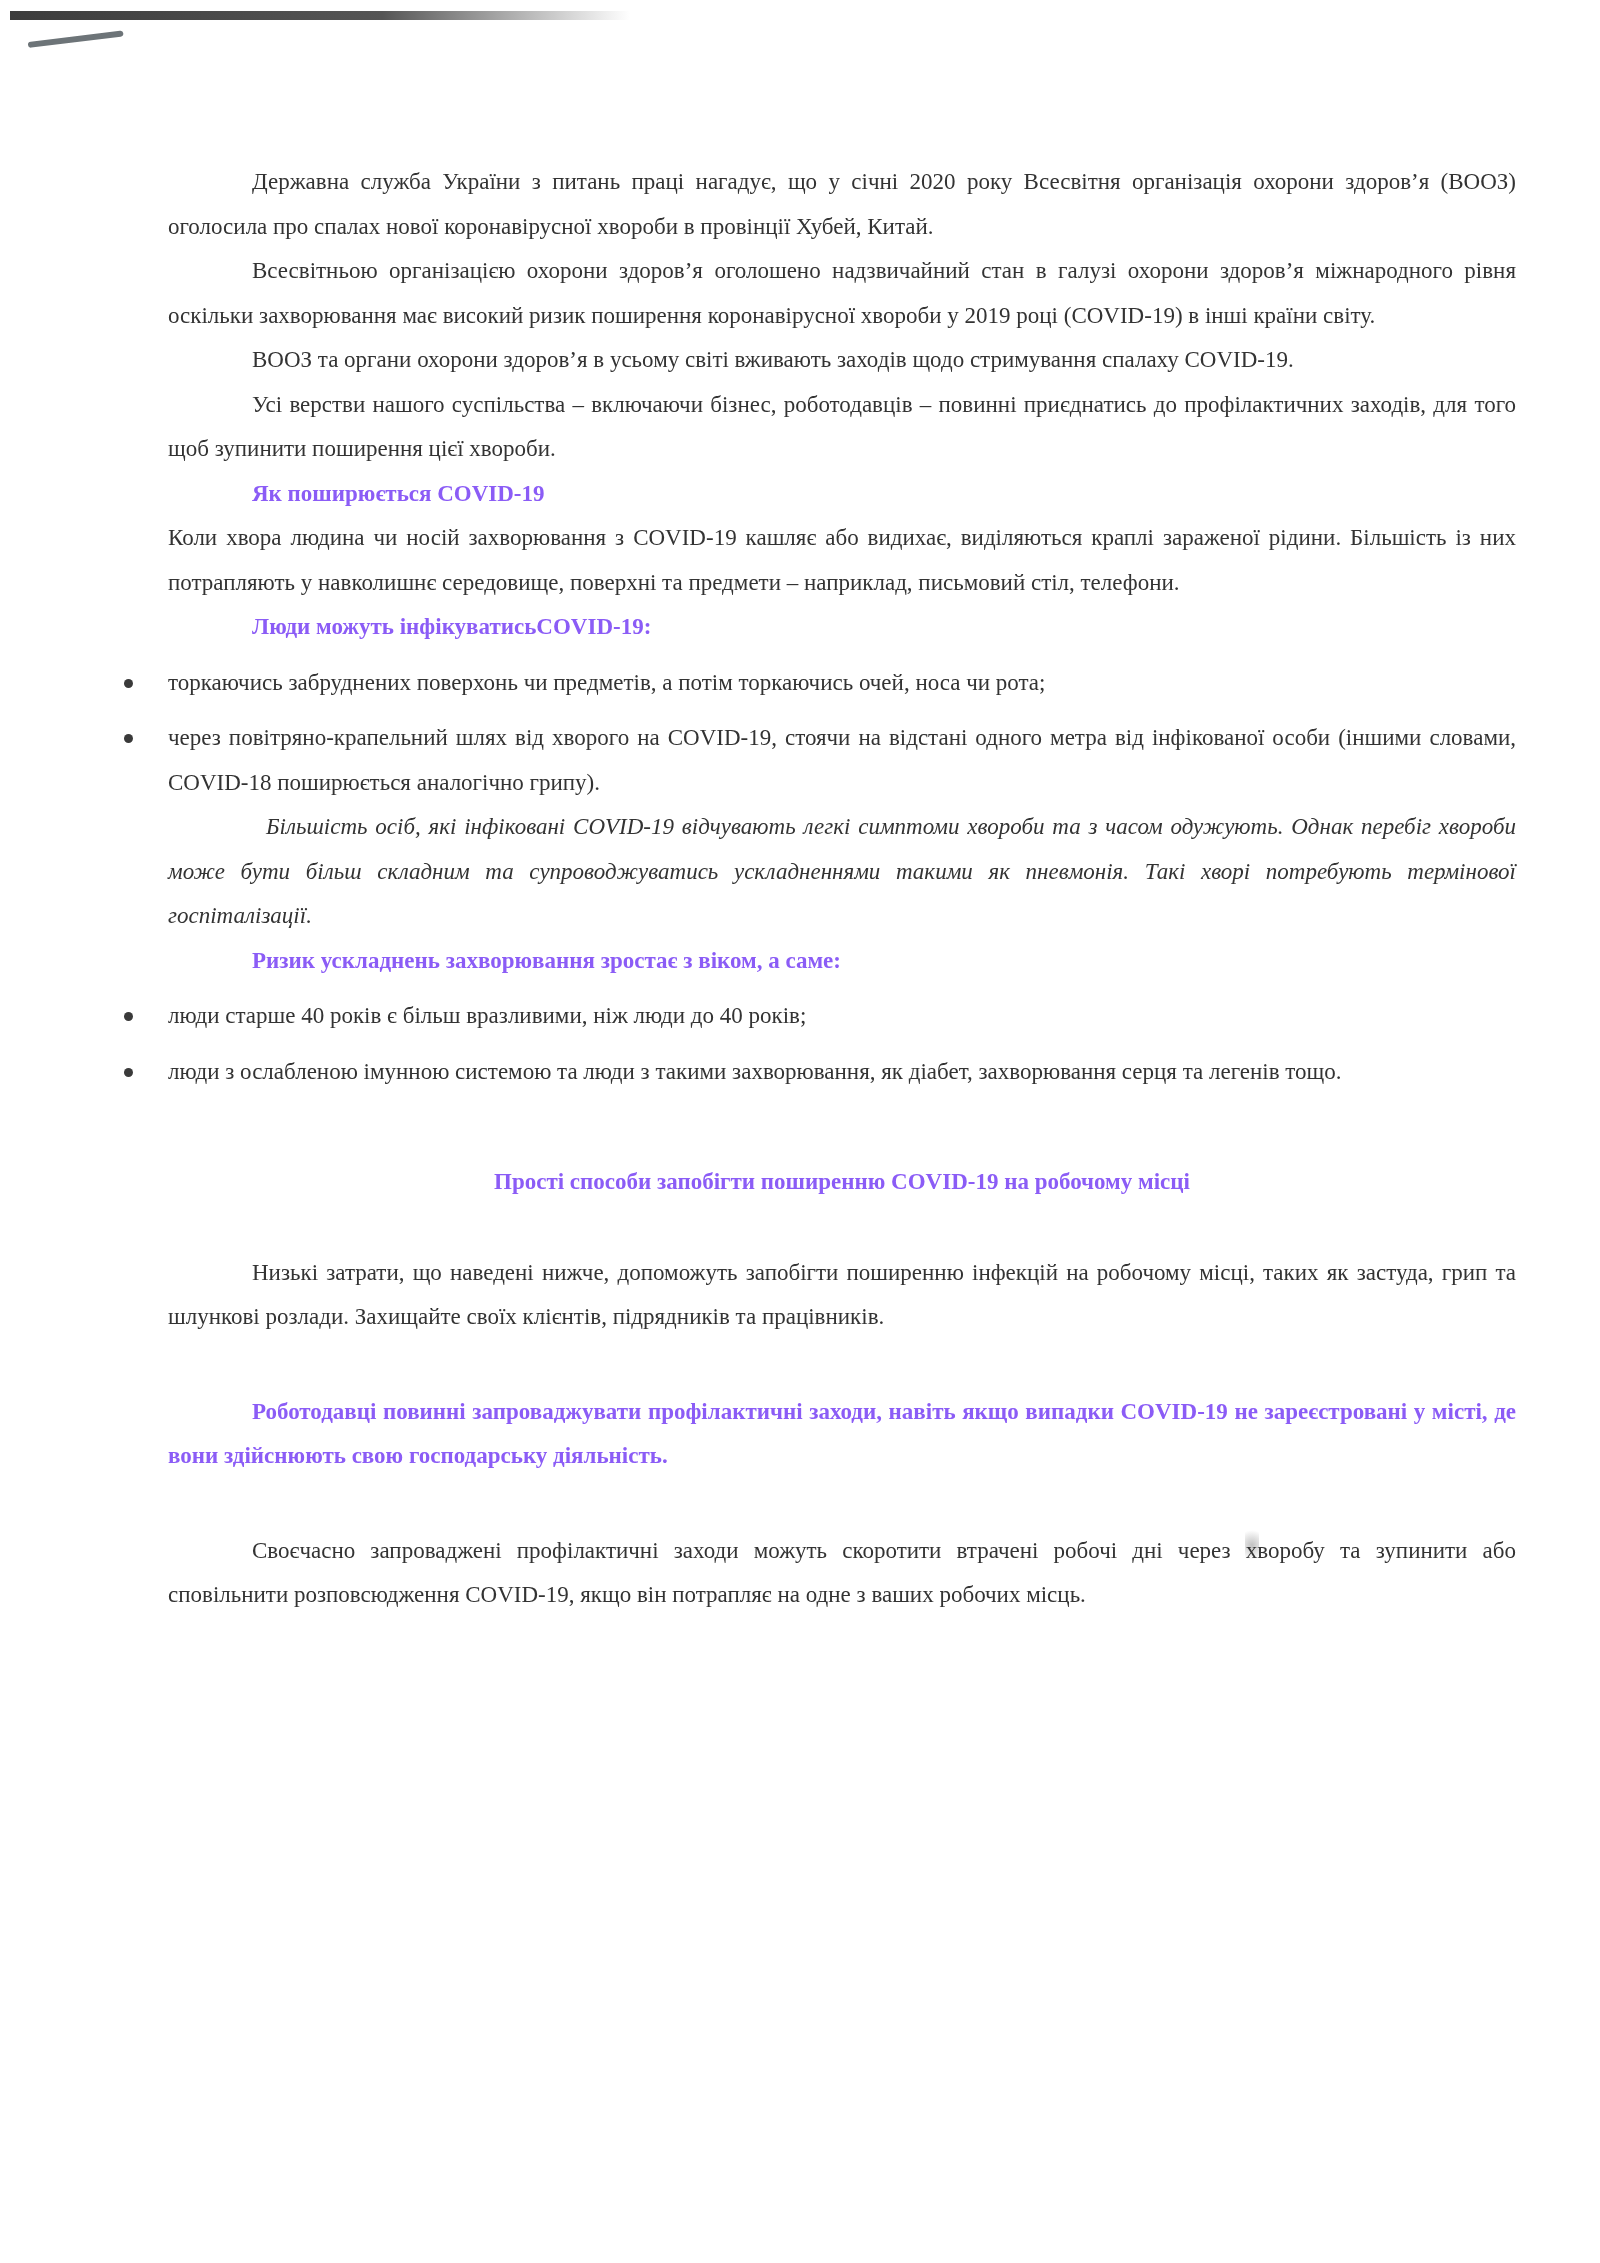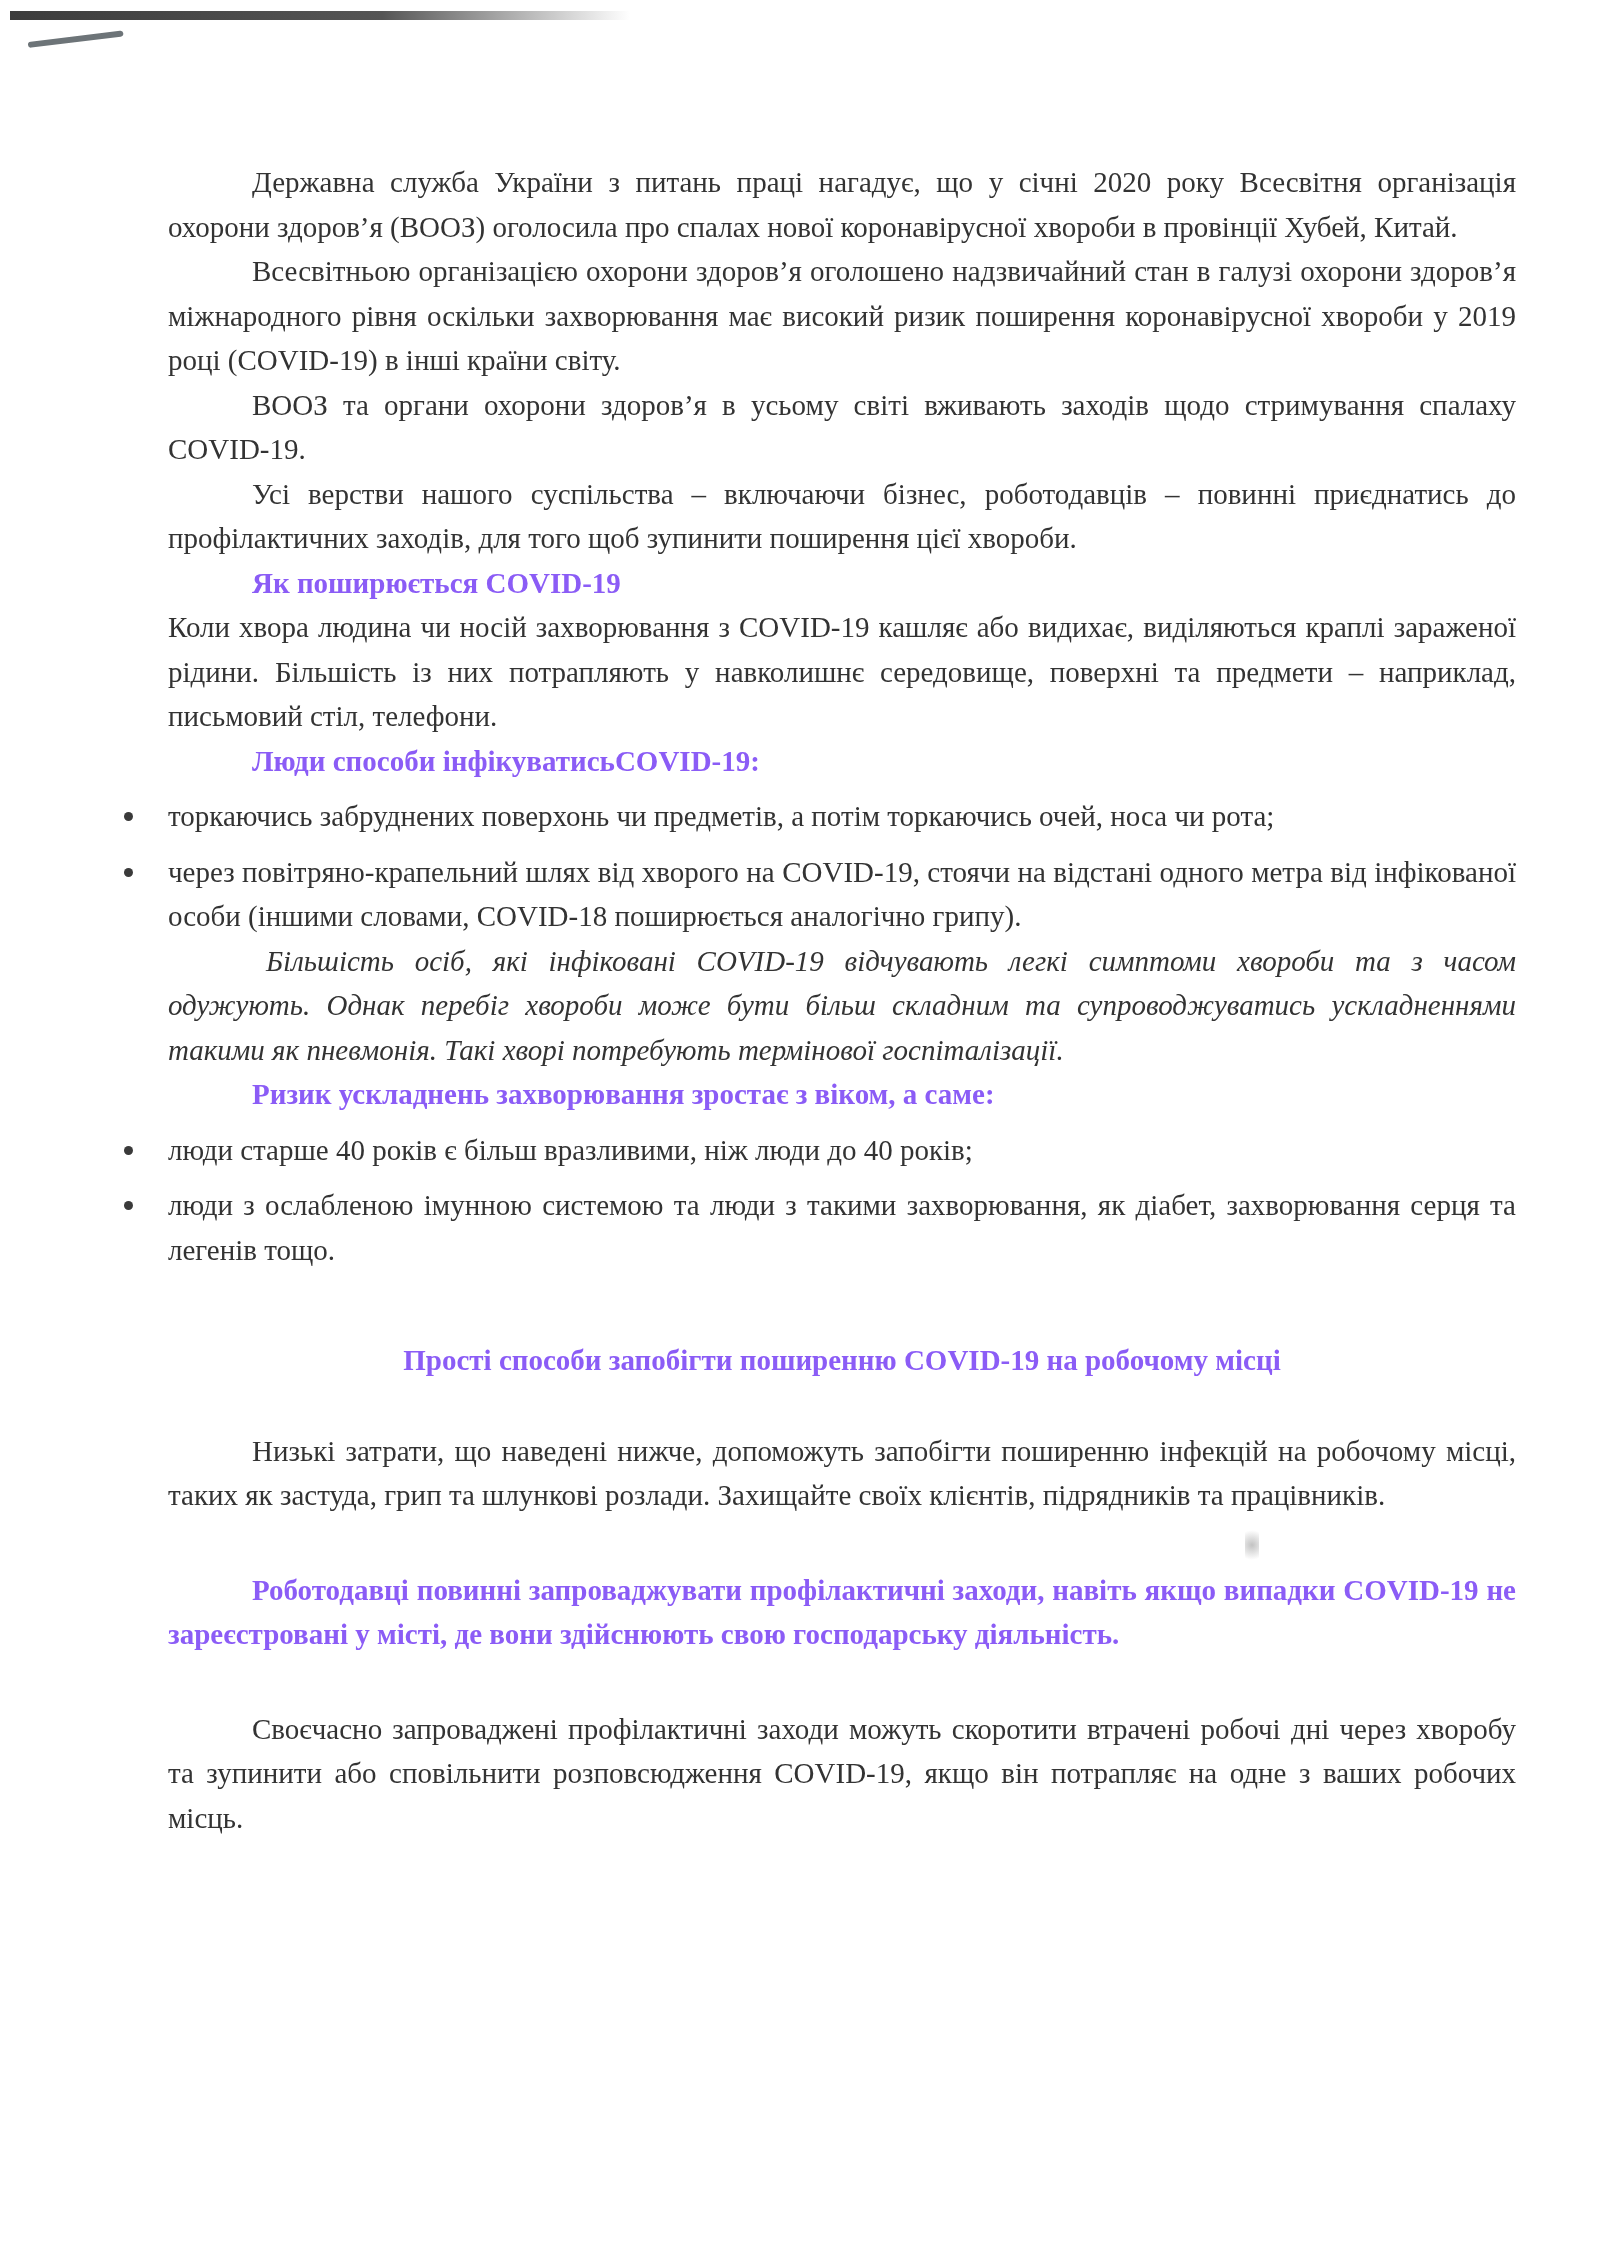--- a/index.html
+++ b/index.html
@@ -40,21 +40,21 @@
     top: 1525px;
     width: 14px;
     height: 40px;
     background: radial-gradient(circle, rgba(120,120,120,0.45) 0%, rgba(255,255,255,0) 70%);
   }
   .page {
     position: absolute;
     left: 168px;
     top: 160px;
     width: 1348px;
-    font-size: 29px;
+    font-size: 23px;
     line-height: 44.5px;
   }
   .p {
     margin: 0;
     text-align: justify;
     text-align-last: left;
   }
   .indent { text-indent: 84px; }
   .indent-lg { text-indent: 98px; font-style: italic; }
   .bold { font-weight: bold; color: #8b5cf6; }
@@ -96,21 +96,21 @@
   <p class="p indent">Всесвітньою організацією охорони здоров’я оголошено надзвичайний стан в галузі охорони здоров’я міжнародного рівня оскільки захворювання має високий ризик поширення коронавірусної хвороби у 2019 році (COVID-19) в інші країни світу.</p>
 
   <p class="p indent">ВООЗ та органи охорони здоров’я в усьому світі вживають заходів щодо стримування спалаху COVID-19.</p>
 
   <p class="p indent">Усі верстви нашого суспільства – включаючи бізнес, роботодавців – повинні приєднатись до профілактичних заходів, для того щоб зупинити поширення цієї хвороби.</p>
 
   <p class="p indent bold">Як поширюється COVID-19</p>
 
   <p class="p">Коли хвора людина чи носій захворювання з COVID-19 кашляє або видихає, виділяються краплі зараженої рідини. Більшість із них потрапляють у навколишнє середовище, поверхні та предмети – наприклад, письмовий стіл, телефони.</p>
 
-  <p class="p indent bold">Люди способи інфікуватисьCOVID-19:</p>
+  <p class="p indent bold">Люди можуть інфікуватисьCOVID-19:</p>
 
   <ul class="bullets">
     <li>
       <span class="bullet-dot"></span>
       <span>торкаючись забруднених поверхонь чи предметів, а потім торкаючись очей, носа чи рота;</span>
     </li>
     <li>
       <span class="bullet-dot"></span>
       <span>через повітряно-крапельний шлях від хворого на COVID-19, стоячи на відстані одного метра від інфікованої особи (іншими словами, COVID-18 поширюється аналогічно грипу).</span>
     </li>

